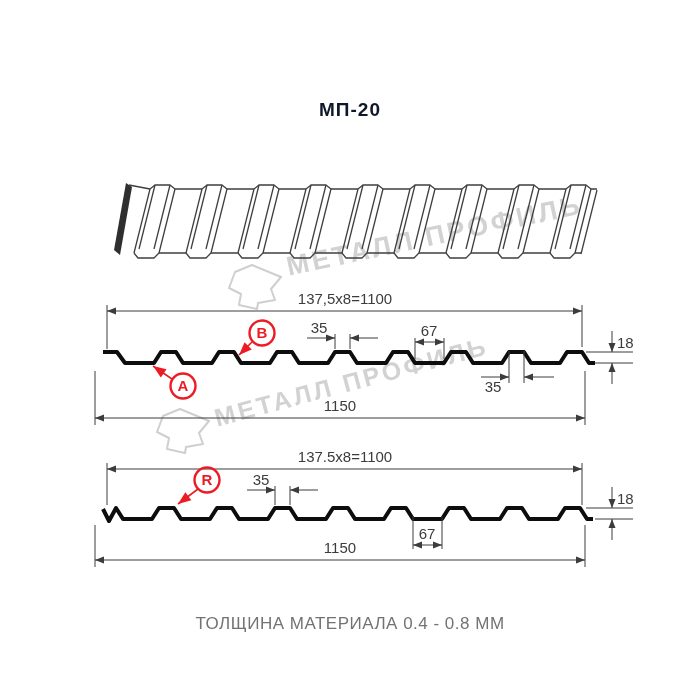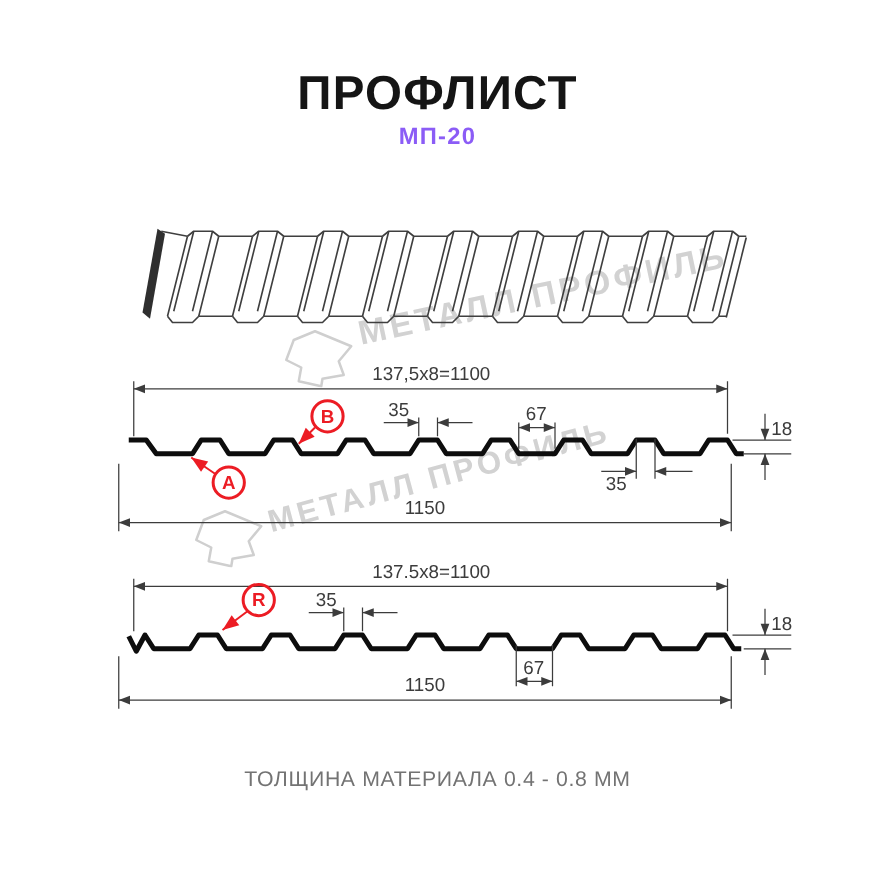--- a/index.html
+++ b/index.html
@@ -3,21 +3,21 @@
 <meta charset="utf-8">
 <style>
   html,body{margin:0;padding:0;}
   body{width:700px;height:700px;background:#ffffff;overflow:hidden;
        font-family:"Liberation Sans",sans-serif;}
   #stage{position:relative;width:700px;height:700px;background:#fff;}
 
   .title{position:absolute;top:54px;left:0;width:700px;text-align:center;
          font-size:38px;font-weight:800;color:#151515;letter-spacing:1px;z-index:3;}
   .subtitle{position:absolute;top:99px;left:0;width:700px;text-align:center;
-         font-size:19px;font-weight:600;color:#8b5cf6;letter-spacing:1px;z-index:3;}
+         font-size:19px;font-weight:600;color:#0f172a;letter-spacing:1px;z-index:3;}
   .footer{position:absolute;top:614px;left:0;width:700px;text-align:center;
          font-size:17px;font-weight:500;color:#737373;letter-spacing:0.5px;z-index:3;}
 
   .wm-text{position:absolute;z-index:1;white-space:nowrap;font-weight:700;
            color:var(--wm,#d2d2d2);letter-spacing:3px;}
   #wm1{left:287px;top:252px;font-size:27px;transform:rotate(-12deg);transform-origin:0 50%;}
   #wm2{left:215px;top:404px;font-size:25px;transform:rotate(-15deg);transform-origin:0 50%;}
   .wm-logo{position:absolute;z-index:1;}
   #logo1{left:226px;top:262px;}
   #logo2{left:154px;top:406px;}
@@ -46,21 +46,20 @@
     <defs>
       <marker id="arr" viewBox="0 0 10 10" refX="9.5" refY="5" markerWidth="10" markerHeight="10" orient="auto-start-reverse">
         <path d="M0.5,1.5 L9.5,5 L0.5,8.5 Z" fill="#3c3c3c"></path>
       </marker>
       <marker id="arrR" viewBox="0 0 10 10" refX="9.5" refY="5" markerWidth="9" markerHeight="9" orient="auto-start-reverse">
         <path d="M0.5,1.5 L9.5,5 L0.5,8.5 Z" fill="#ec1c24"></path>
       </marker>
     </defs>
   </svg>
 
-  <div class="title">ПРОФЛИСТ</div>
   <div class="subtitle">МП-20</div>
 
   <svg id="logo1" class="wm-logo" width="62" height="48">
     <path class="wm-shape" d="M26,3 L55,15 L45,27 L49,38 L32,41 L31,47 L13,43 L15,32 L3,26 L9,10 Z"></path>
   </svg>
   <div id="wm1" class="wm-text">МЕТАЛЛ ПРОФИЛЬ</div>
   <svg id="logo2" class="wm-logo" width="62" height="48">
     <path class="wm-shape" d="M26,3 L55,15 L45,27 L49,38 L32,41 L31,47 L13,43 L15,32 L3,26 L9,10 Z"></path>
   </svg>
   <div id="wm2" class="wm-text">МЕТАЛЛ ПРОФИЛЬ</div>

